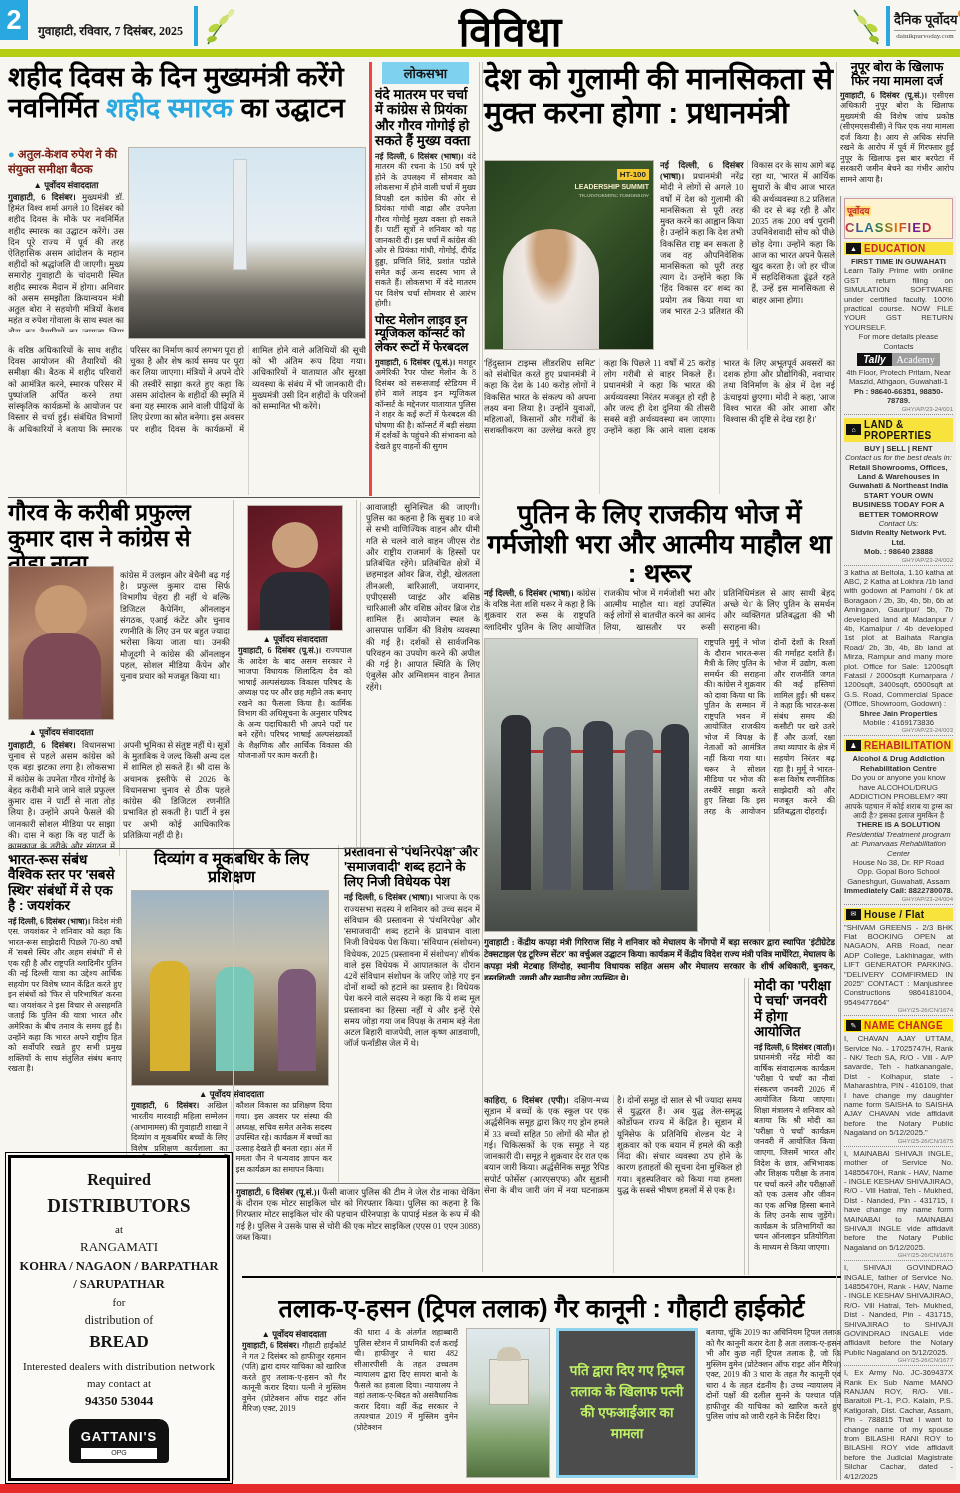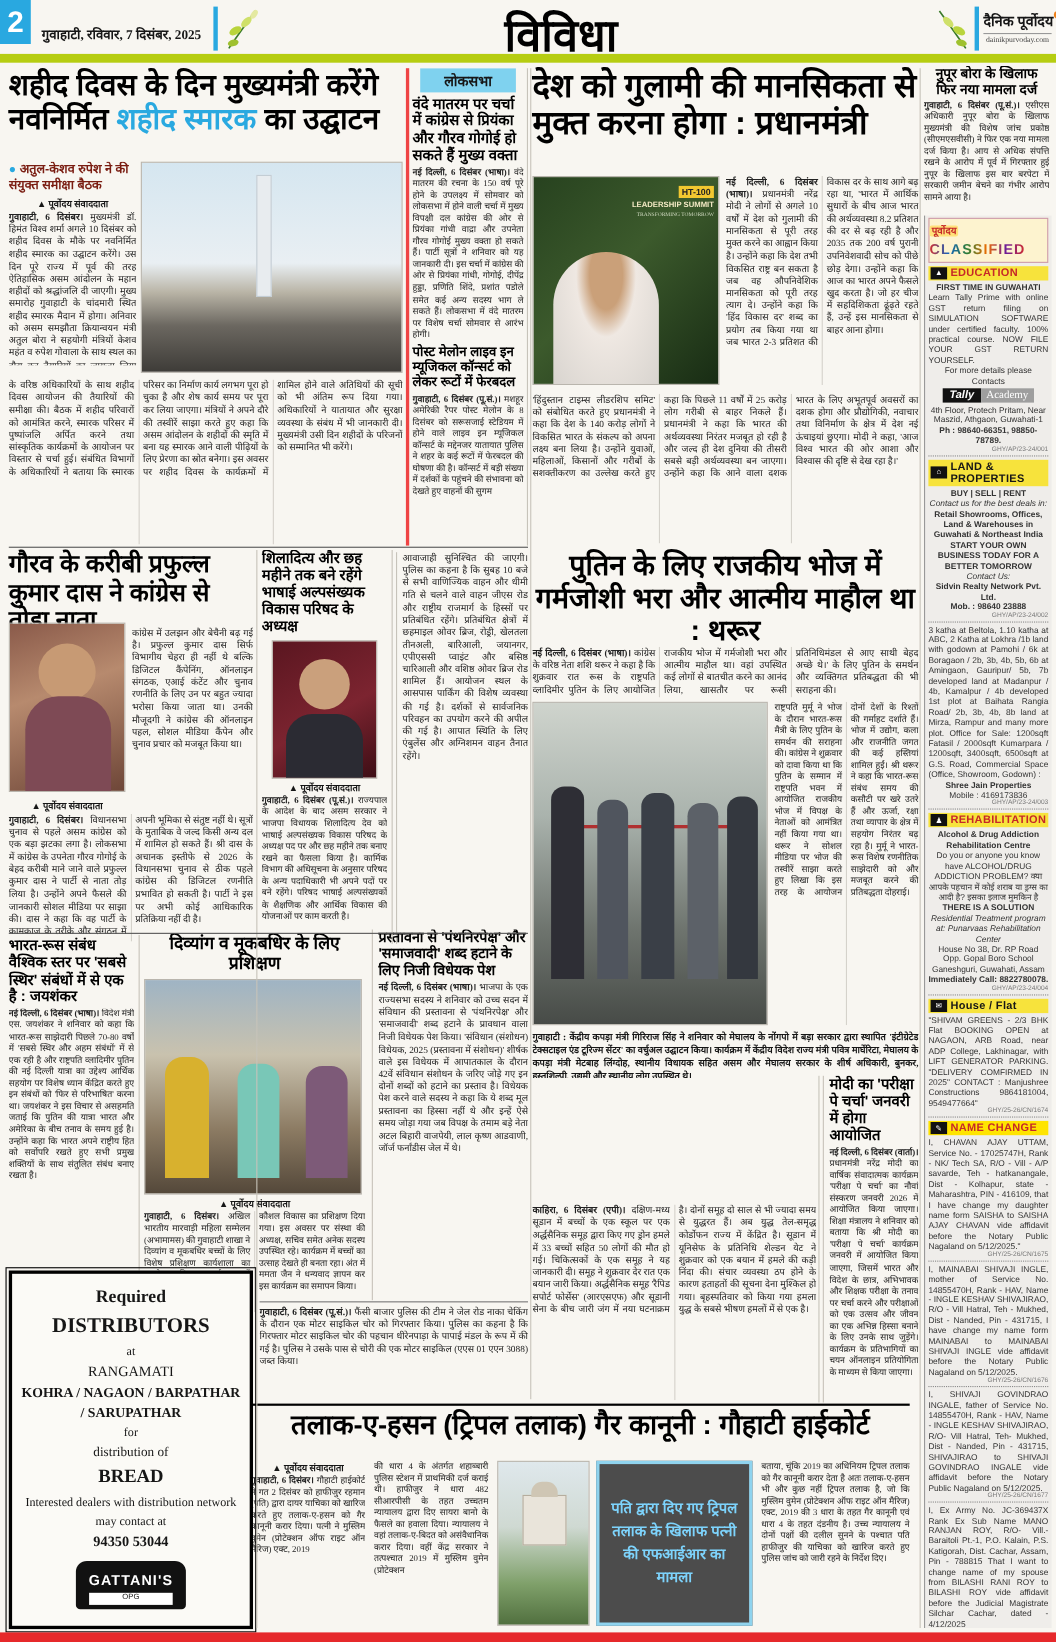--- a/index.html
+++ b/index.html
@@ -56,21 +56,21 @@
   .cls-c{text-align:center}
   .cls-bold{font-weight:bold}
   .cls-ref{font-size:6px;color:#777;text-align:right;border-bottom:1px dotted #888;
            padding-bottom:2px;margin-bottom:2px}
   .tally{display:flex;justify-content:center;margin:2px 0}
   .tally span:first-child{background:#111;color:#fff;font-style:italic;font-weight:bold;
         font-size:10px;padding:1px 6px}
   .tally span:last-child{background:#9e9e9e;color:#fff;font-family:"Liberation Serif",serif;
         font-size:10px;padding:1px 5px}
   
-  .darkbox{background:#4c4c4c;border:3px solid #8fd3ee;color:#7dd3fc;
+  .darkbox{background:#4c4c4c;border:3px solid #8fd3ee;color:#bef264;
            font-family:"Liberation Sans",sans-serif;font-weight:bold;font-size:13.5px;
            line-height:1.55;text-align:center;display:flex;align-items:center;
            justify-content:center;padding:6px}
   
   .ad-box{border:3px solid #000;outline:1px solid #000;outline-offset:2px;background:#fbfaf6;
           text-align:center;font-family:"Liberation Serif",serif;padding:10px 6px;overflow:hidden}
   .ad-box div{line-height:1.5}
   .gattani{display:inline-block;background:#111;color:#fff;border-radius:10px 10px 4px 4px;
            padding:8px 12px 4px 12px;margin-top:8px;font-family:"Liberation Sans",sans-serif}
   .gattani .g1{font-weight:bold;font-size:13px;letter-spacing:1px}
@@ -225,21 +225,20 @@
     <div class="photo abs" style="left:0;top:66px;width:106px;height:154px;background:linear-gradient(160deg,#8a5a4a 0%,#b78a6e 40%,#6e4638 100%)">
       <div style="position:absolute;left:26px;top:18px;width:52px;height:52px;border-radius:50%;background:#c79a74"></div>
       <div style="position:absolute;left:14px;top:66px;width:78px;height:88px;border-radius:30px 30px 0 0;background:#7e4a55"></div>
     </div>
     <p class="body-txt" style="position:absolute;left:112px;top:70px;width:110px;height:150px">कांग्रेस में उलझन और बेचैनी बढ़ गई है। प्रफुल्ल कुमार दास सिर्फ विभागीय चेहरा ही नहीं थे बल्कि डिजिटल कैंपेनिंग, ऑनलाइन संगठक, एआई कंटेंट और चुनाव रणनीति के लिए उन पर बहुत ज्यादा भरोसा किया जाता था। उनकी मौजूदगी ने कांग्रेस की ऑनलाइन पहल, सोशल मीडिया कैंपेन और चुनाव प्रचार को मजबूत किया था।</p>
     <div class="byline abs" style="left:0;top:224px;width:106px">▲ पूर्वोदय संवाददाता</div>
     <p class="body-txt cols2" style="position:absolute;left:0;top:240px;width:222px;height:116px"><span class="dateline">गुवाहाटी, 6 दिसंबर।</span> <span>विधानसभा चुनाव से पहले असम कांग्रेस को एक बड़ा झटका लगा है। लोकसभा में कांग्रेस के उपनेता गौरव गोगोई के बेहद करीबी माने जाने वाले प्रफुल्ल कुमार दास ने पार्टी से नाता तोड़ लिया है। उन्होंने अपने फैसले की जानकारी सोशल मीडिया पर साझा की। दास ने कहा कि वह पार्टी के कामकाज के तरीके और संगठन में अपनी भूमिका से संतुष्ट नहीं थे। सूत्रों के मुताबिक वे जल्द किसी अन्य दल में शामिल हो सकते हैं। श्री दास के अचानक इस्तीफे से 2026 के विधानसभा चुनाव से ठीक पहले कांग्रेस की डिजिटल रणनीति प्रभावित हो सकती है। पार्टी ने इस पर अभी कोई आधिकारिक प्रतिक्रिया नहीं दी है।</span></p>
   </div>
 
   <div class="abs" style="left:238px;top:500px;width:114px;height:358px;overflow:hidden">
-    <div class="hl" style="font-size:13.5px">शिलादित्य और छह महीने तक बने रहेंगे भाषाई अल्पसंख्यक विकास परिषद के अध्यक्ष</div>
     <div class="photo" style="margin:5px auto 2px auto;width:96px;height:126px;background:linear-gradient(150deg,#5a1620 0%,#7c2430 55%,#3d0e15 100%)">
       <div style="margin:16px auto 0 auto;width:46px;height:46px;border-radius:50%;background:#caa07c"></div>
       <div style="margin:4px auto 0 auto;width:70px;height:60px;border-radius:24px 24px 0 0;background:#2b2b33"></div>
     </div>
     <div class="byline">▲ पूर्वोदय संवाददाता</div>
     <p class="body-txt sm"><span class="dateline">गुवाहाटी, 6 दिसंबर (पू.सं.)।</span> <span>राज्यपाल के आदेश के बाद असम सरकार ने भाजपा विधायक शिलादित्य देव को भाषाई अल्पसंख्यक विकास परिषद के अध्यक्ष पद पर और छह महीने तक बनाए रखने का फैसला किया है। कार्मिक विभाग की अधिसूचना के अनुसार परिषद के अन्य पदाधिकारी भी अपने पदों पर बने रहेंगे। परिषद भाषाई अल्पसंख्यकों के शैक्षणिक और आर्थिक विकास की योजनाओं पर काम करती है।</span></p>
   </div>
 
   <p class="body-txt abs" style="left:360px;top:502px;width:120px;height:356px;border-left:1px solid #c7c3ba;padding-left:5px">आवाजाही सुनिश्चित की जाएगी। पुलिस का कहना है कि सुबह 10 बजे से सभी वाणिज्यिक वाहन और धीमी गति से चलने वाले वाहन जीएस रोड और राष्ट्रीय राजमार्ग के हिस्सों पर प्रतिबंधित रहेंगे। प्रतिबंधित क्षेत्रों में छहमाइल ओवर ब्रिज, रोड्री, खेलतला तीनअली, बारिआली, जयानगर, एपीएससी प्वाइंट और बसिष्ठ चारिआली और वशिष्ठ ओवर ब्रिज रोड शामिल हैं। आयोजन स्थल के आसपास पार्किंग की विशेष व्यवस्था की गई है। दर्शकों से सार्वजनिक परिवहन का उपयोग करने की अपील की गई है। आपात स्थिति के लिए एंबुलेंस और अग्निशमन वाहन तैनात रहेंगे।</p>
 
@@ -286,21 +285,21 @@
   <div class="abs" style="left:748px;top:978px;width:87px;height:297px;border-left:1px solid #c7c3ba;padding-left:5px;overflow:hidden">
     <div class="hl" style="font-size:13.5px;margin-bottom:3px">मोदी का 'परीक्षा पे चर्चा' जनवरी में होगा आयोजित</div>
     <p class="body-txt sm"><span class="dateline">नई दिल्ली, 6 दिसंबर (वार्ता)।</span> <span>प्रधानमंत्री नरेंद्र मोदी का वार्षिक संवादात्मक कार्यक्रम 'परीक्षा पे चर्चा' का नौवां संस्करण जनवरी 2026 में आयोजित किया जाएगा। शिक्षा मंत्रालय ने शनिवार को बताया कि श्री मोदी का 'परीक्षा पे चर्चा' कार्यक्रम जनवरी में आयोजित किया जाएगा, जिसमें भारत और विदेश के छात्र, अभिभावक और शिक्षक परीक्षा के तनाव पर चर्चा करने और परीक्षाओं को एक उत्सव और जीवन का एक अभिन्न हिस्सा बनाने के लिए उनके साथ जुड़ेंगे। कार्यक्रम के प्रतिभागियों का चयन ऑनलाइन प्रतियोगिता के माध्यम से किया जाएगा।</span></p>
   </div>
 
   <div class="abs" style="left:236px;top:1183px;width:244px;height:92px;border-top:1px solid #777;padding-top:3px;overflow:hidden">
     <div class="hl" style="font-size:15px;text-align:center"></div>
     <p class="body-txt"><span class="dateline">गुवाहाटी, 6 दिसंबर (पू.सं.)।</span> <span>फैंसी बाजार पुलिस की टीम ने जेल रोड नाका चेकिंग के दौरान एक मोटर साइकिल चोर को गिरफ्तार किया। पुलिस का कहना है कि गिरफ्तार मोटर साइकिल चोर की पहचान धीरेनपाड़ा के पापाई मंडल के रूप में की गई है। पुलिस ने उसके पास से चोरी की एक मोटर साइकिल (एएस 01 एएन 3088) जब्त किया।</span></p>
   </div>
 
-  <div class="abs" style="left:228px;top:1276px;width:599px;height:206px;border-top:2px solid #000;padding-top:4px">
+  <div class="abs" style="left:242px;top:1276px;width:599px;height:206px;border-top:2px solid #000;padding-top:16px">
     <div class="hl" style="font-size:25px;text-align:center">तलाक-ए-हसन (ट्रिपल तलाक) गैर कानूनी : गौहाटी हाईकोर्ट</div>
     <div class="abs" style="left:0;top:48px;width:104px;height:156px;overflow:hidden">
       <div class="byline">▲ पूर्वोदय संवाददाता</div>
       <p class="body-txt sm"><span class="dateline">गुवाहाटी, 6 दिसंबर।</span> <span>गौहाटी हाईकोर्ट ने गत 2 दिसंबर को हाफीजुर रहमान (पति) द्वारा दायर याचिका को खारिज करते हुए तलाक-ए-हसन को गैर कानूनी करार दिया। पत्नी ने मुस्लिम वुमेन (प्रोटेक्शन ऑफ राइट ऑन मैरिज) एक्ट, 2019</span></p>
     </div>
     <p class="body-txt sm abs" style="left:112px;top:50px;width:104px;height:154px">की धारा 4 के अंतर्गत शहाब्बारी पुलिस स्टेशन में प्राथमिकी दर्ज कराई थी। हाफीजुर ने धारा 482 सीआरपीसी के तहत उच्चतम न्यायालय द्वारा दिए सायरा बानो के फैसले का हवाला दिया। न्यायालय ने वहां तलाक-ए-बिदत को असंवैधानिक करार दिया। वहीं केंद्र सरकार ने तत्पश्चात 2019 में मुस्लिम वुमेन (प्रोटेक्शन</p>
     <div class="photo abs" style="left:224px;top:50px;width:84px;height:150px;background:linear-gradient(180deg,#dfe8ec 0%,#cfd9d2 40%,#7fa06a 75%,#51703f 100%)">
       <div style="position:absolute;left:22px;top:30px;width:40px;height:46px;background:#e9e4da;border:1px solid #b5ad9e"></div>
       <div style="position:absolute;left:30px;top:18px;width:24px;height:14px;background:#cfc6b4;border-radius:10px 10px 0 0"></div>
     </div>

